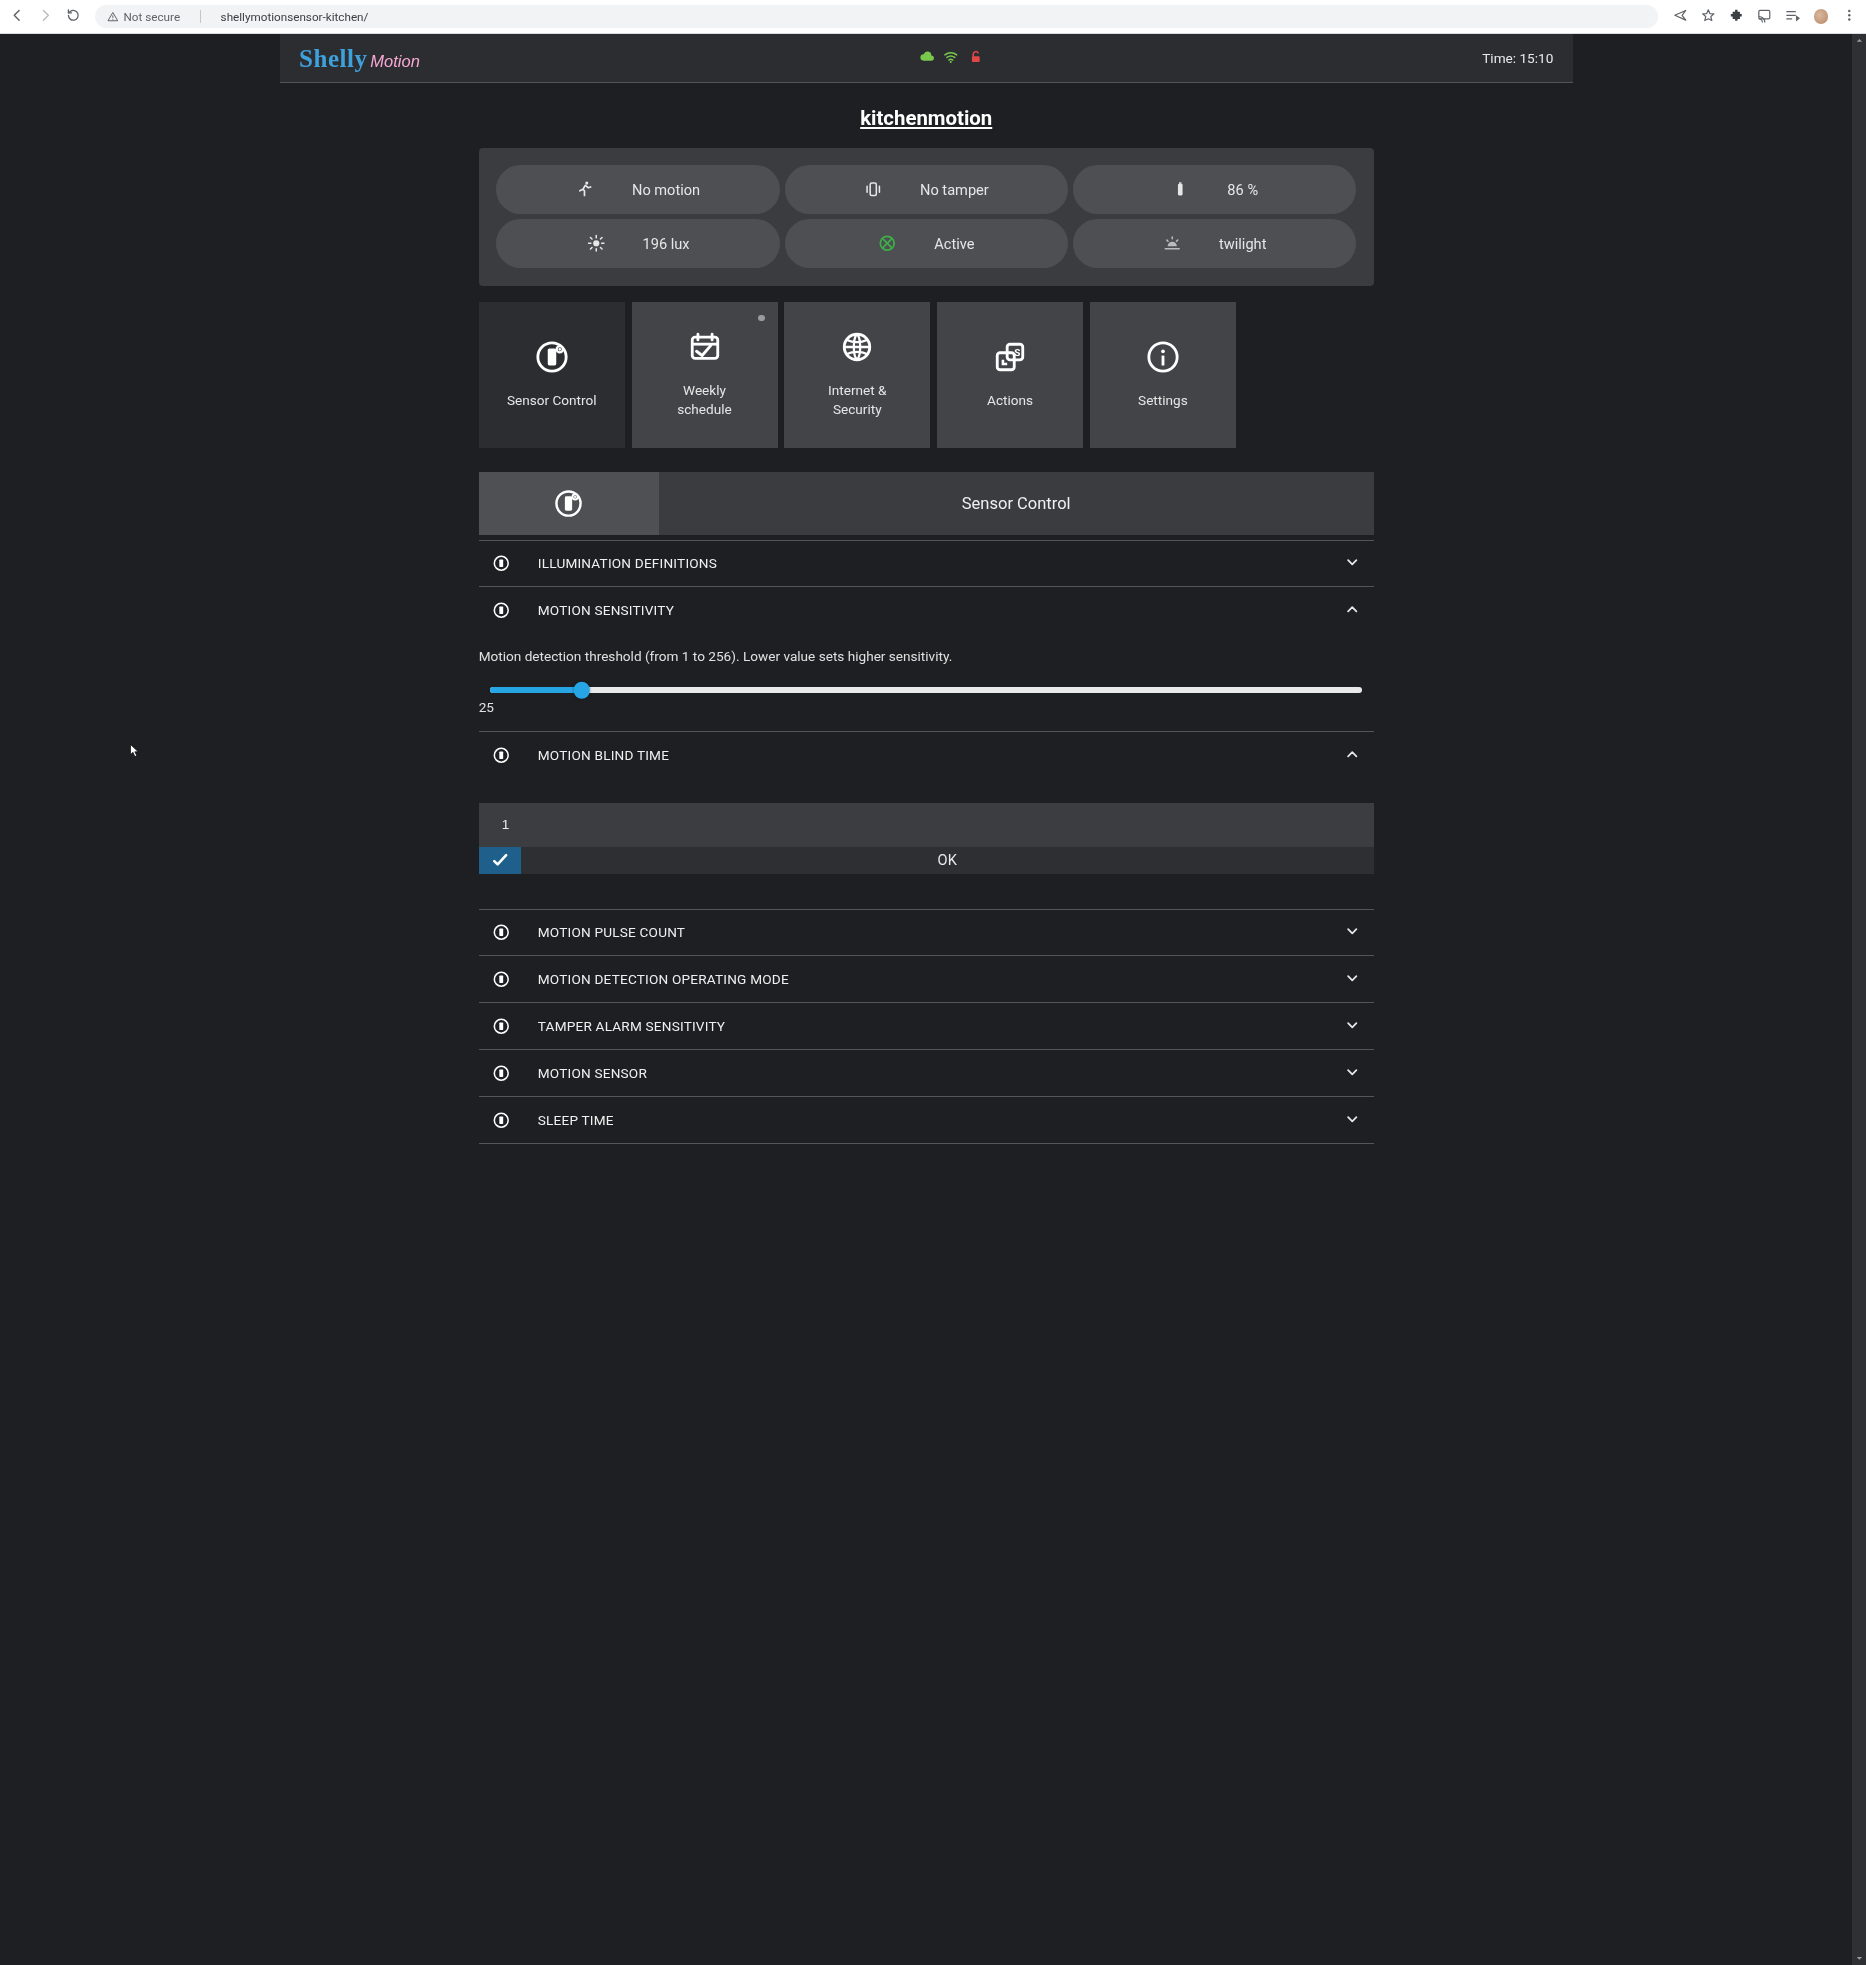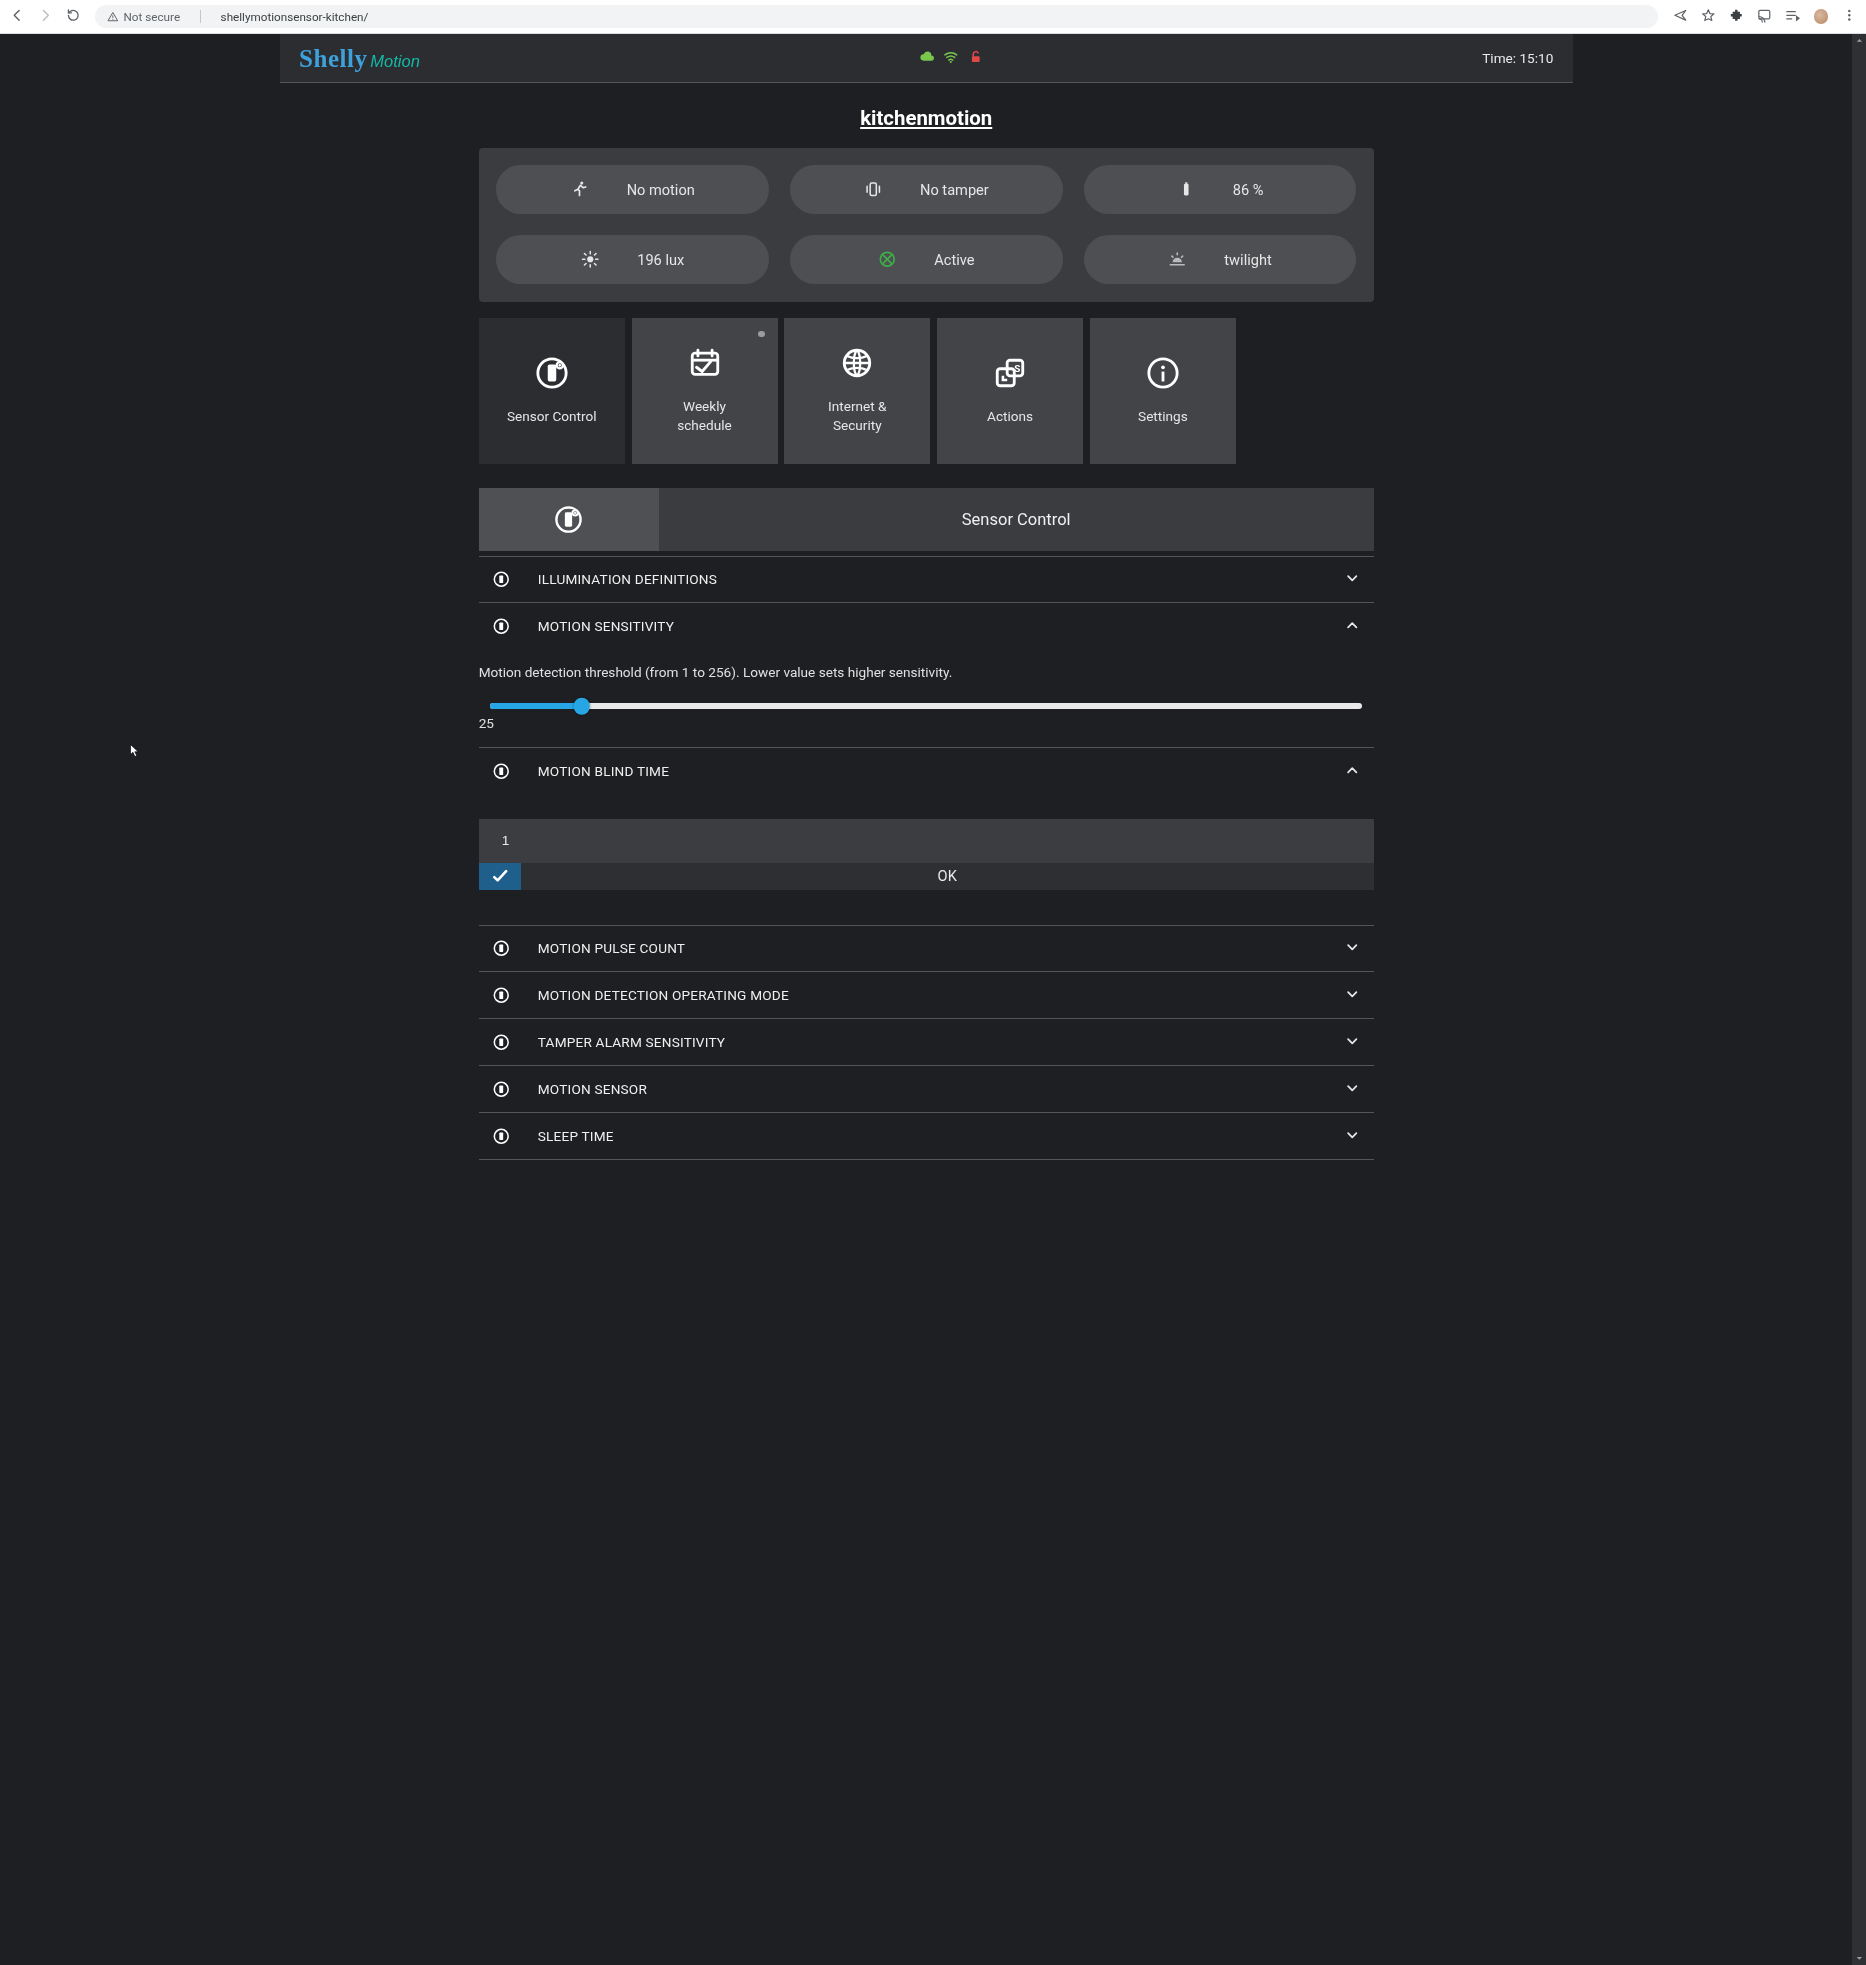--- a/index.html
+++ b/index.html
@@ -84,21 +84,21 @@
     font-size: 25px;
     font-weight: 700;
     color: #3ea1dc;
     letter-spacing: 0.5px;
   }
   .logo-motion {
     font-family: 'Segoe UI', sans-serif;
     font-style: italic;
     font-weight: 300;
     font-size: 16.5px;
-    color: #14b8a6;
+    color: #f9a8d4;
     margin-left: 1.9px;
     margin-top: 8px;
   }
   .header-icons { display: flex; gap: 8.8px; align-items: center; }
   .header-icons svg { width: 15.6px; height: 15.6px; }
   .header-time { font-size: 13.6px; font-weight: 400; color: #eaeaea; }
 
   .content {
     width: 895px;
     margin: 0 auto;
@@ -114,21 +114,21 @@
     text-decoration: underline;
   }
 
   
   .status-panel {
     background: #3a3c40;
     border-radius: 3.9px;
     padding: 17.5px;
     display: grid;
     grid-template-columns: repeat(3, 1fr);
-    gap: 21px;
+    gap: 5px;
   }
   .pill {
     background: #4d4f53;
     border-radius: 29px;
     height: 49px;
     display: flex;
     align-items: center;
     justify-content: center;
     gap: 37px;
     font-size: 14.6px;

